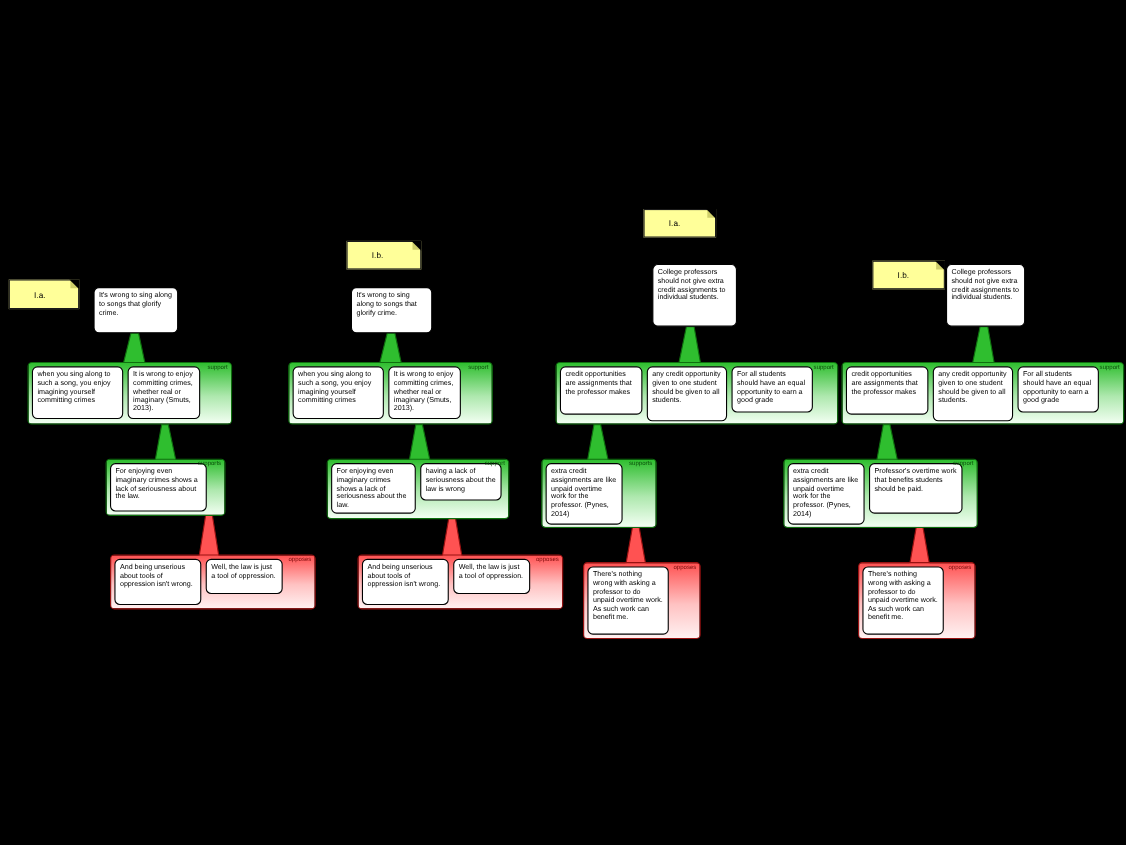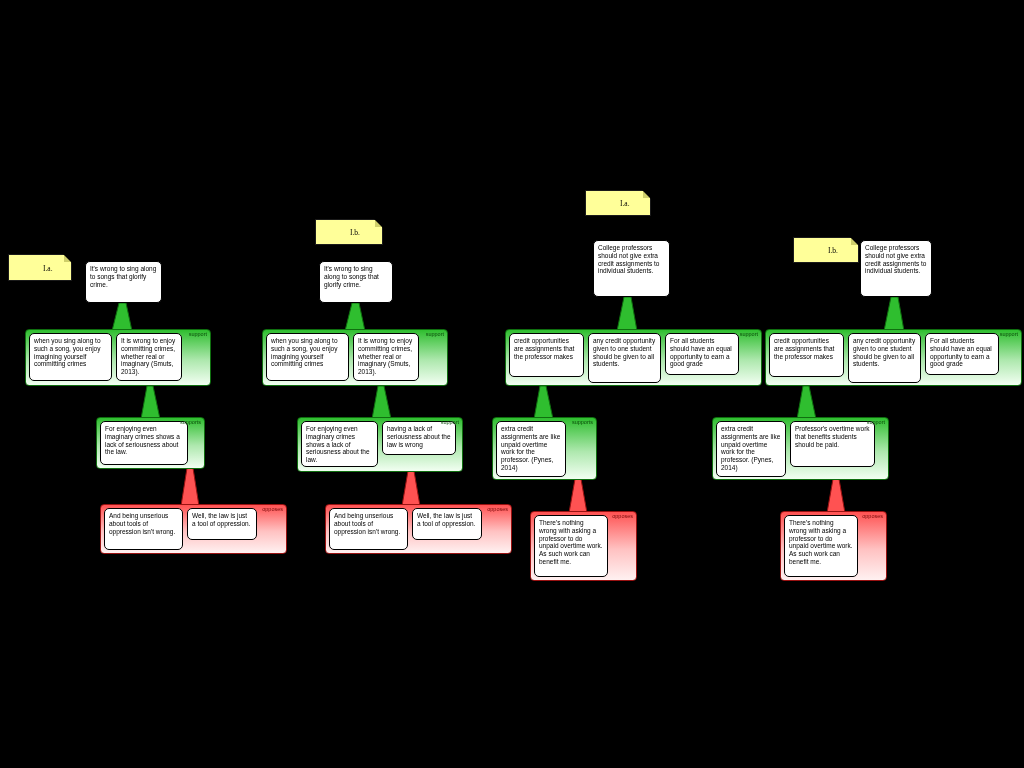--- a/index.html
+++ b/index.html
@@ -19,21 +19,21 @@
   }
   .canvas{position:absolute;left:0;top:0;width:1024px;height:768px;background:var(--bg);}
   .connector-layer{position:absolute;left:0;top:0;}
   .support-connector{fill:var(--support);stroke:var(--support-dark);stroke-width:1;}
   .oppose-connector{fill:var(--oppose);stroke:var(--oppose-dark);stroke-width:1;}
 
   .note{
     position:absolute;background:var(--note);border:1px solid #1a1a1a;
     font-size:7.5px;color:#000;
   }
-  .note-label{position:absolute;left:34px;top:50%;transform:translateY(-50%);font-family:Liberation Serif, serif;}
+  .note-label{position:absolute;left:22px;top:50%;transform:translateY(-50%);}
   .fold-cut{position:absolute;top:-1px;right:-1px;width:0;height:0;
     border-top:9px solid #000;border-left:9px solid transparent;}
   .fold-flap{position:absolute;top:-1px;right:-1px;width:0;height:0;
     border-bottom:8px solid #cfcf6a;border-right:8px solid transparent;}
 
   .stmt{
     background:#ffffff;border:1px solid #000;border-radius:5px;
     padding:3px 4px;font-size:6.5px;line-height:1.2;color:#000;
     overflow:hidden;
   }

